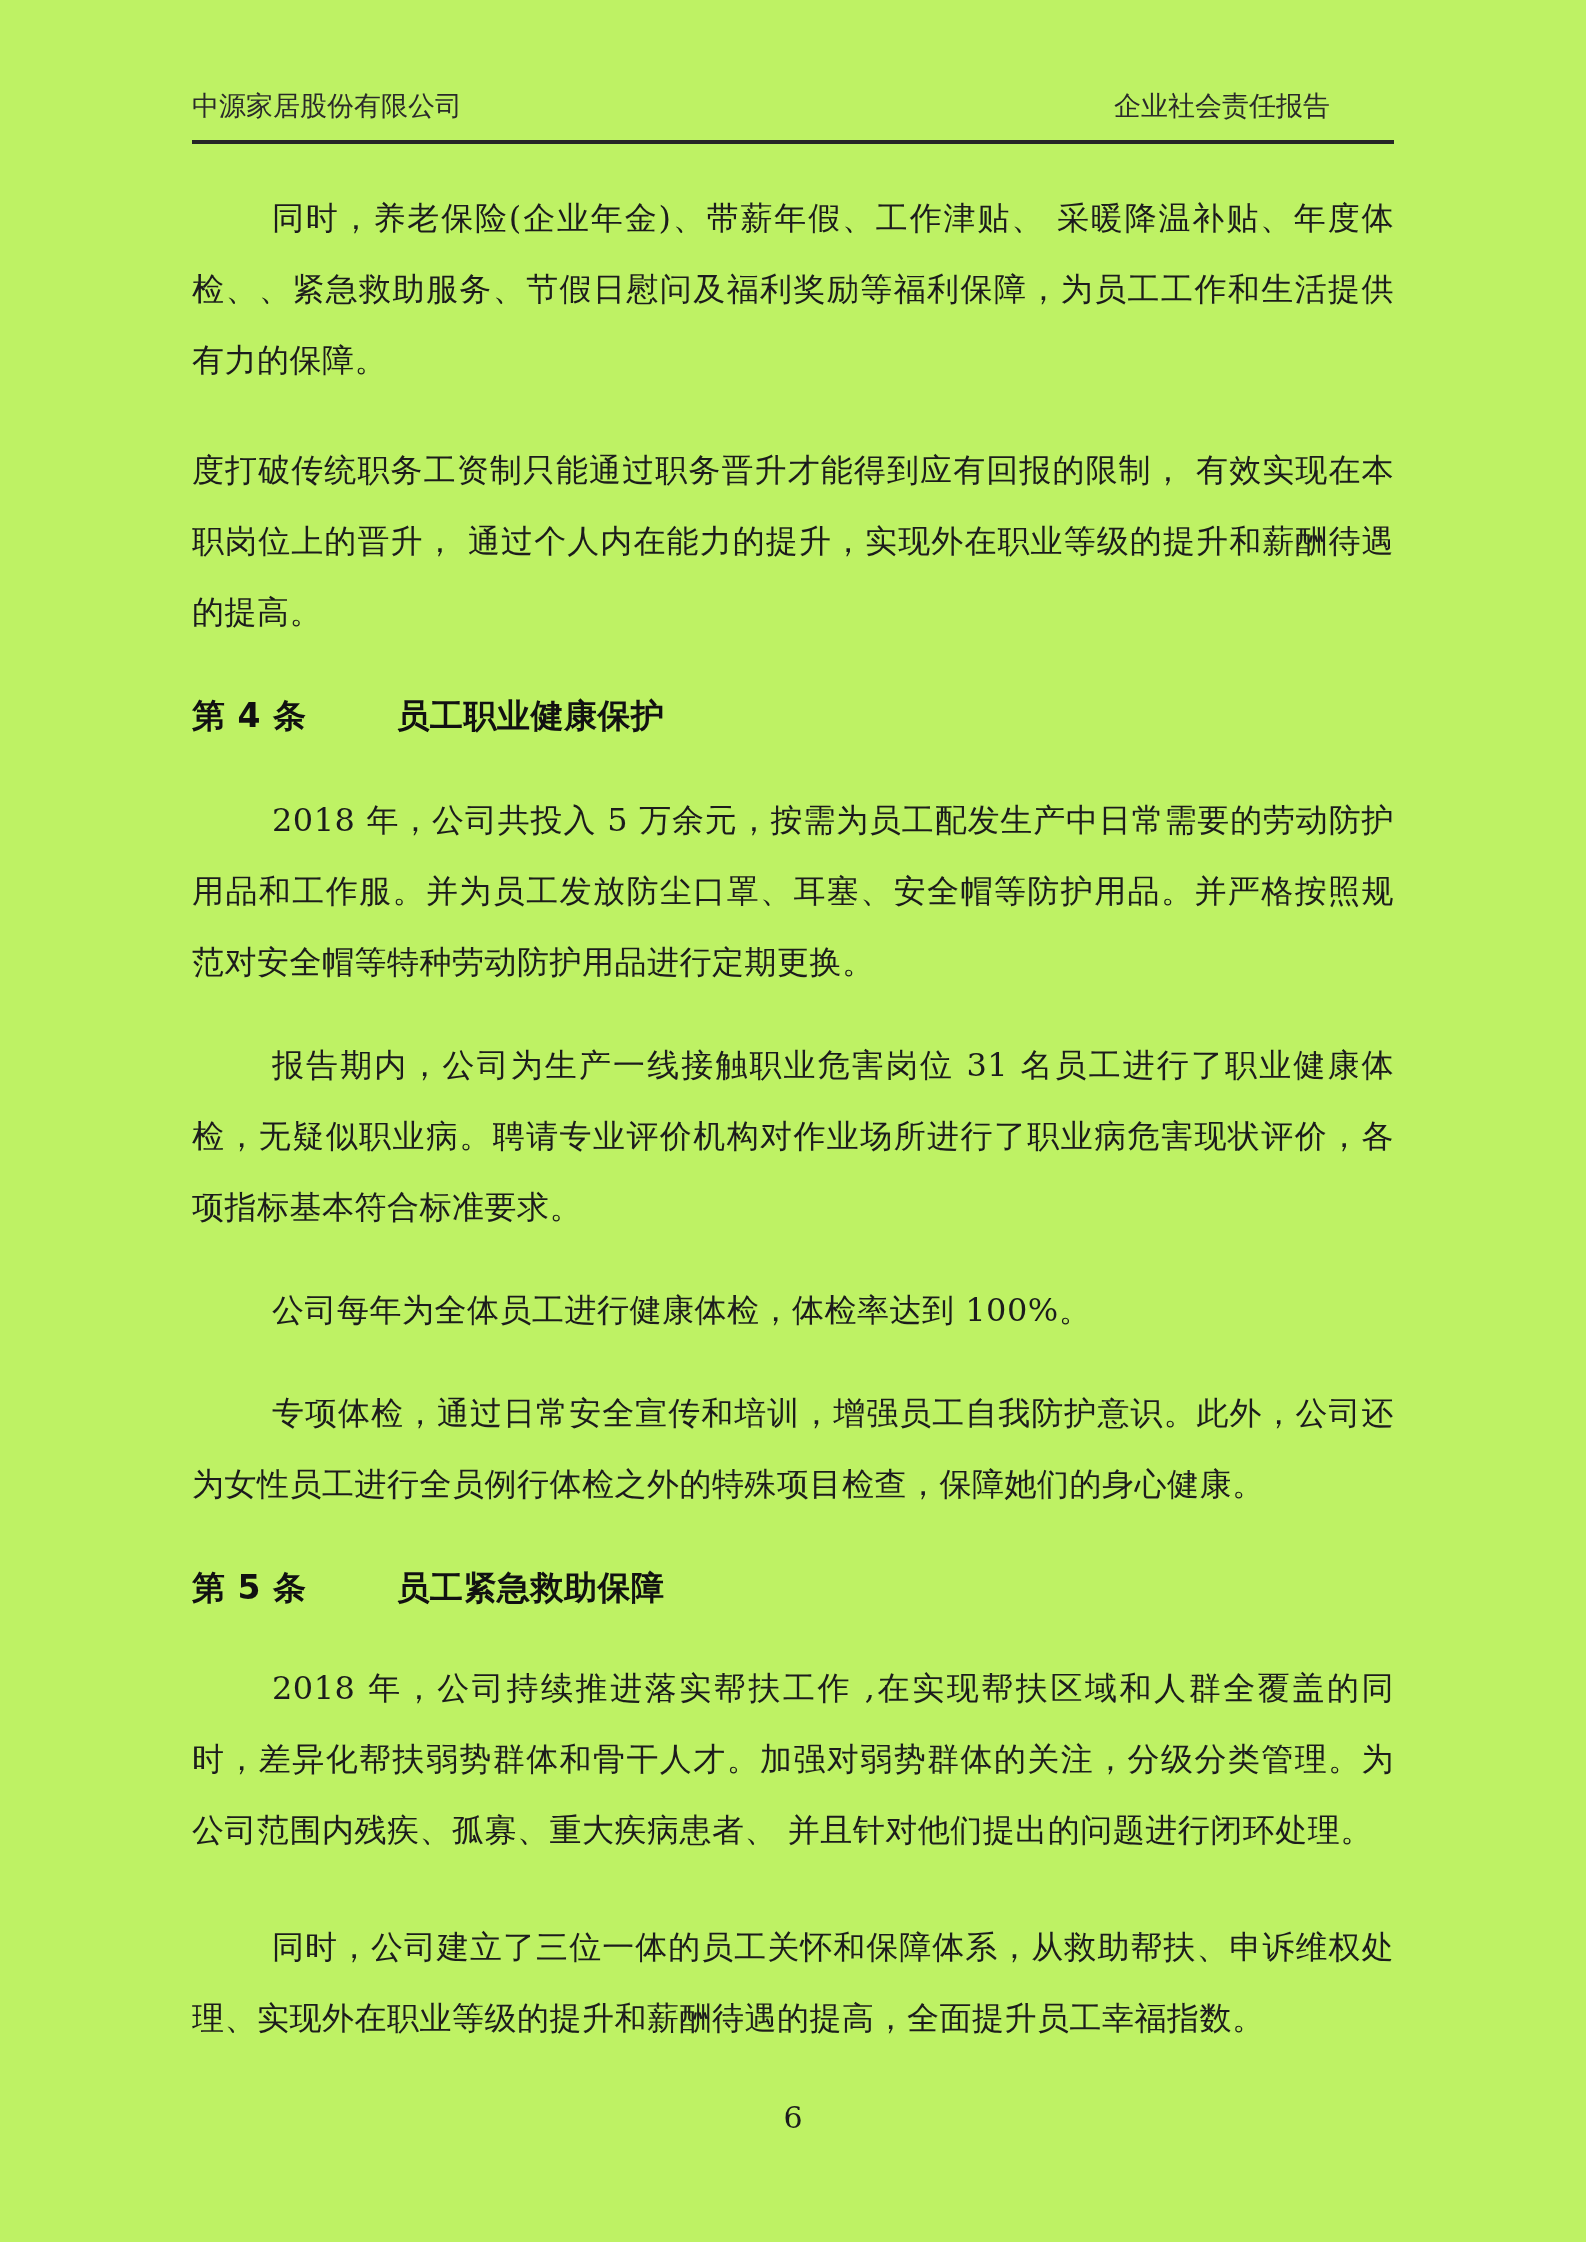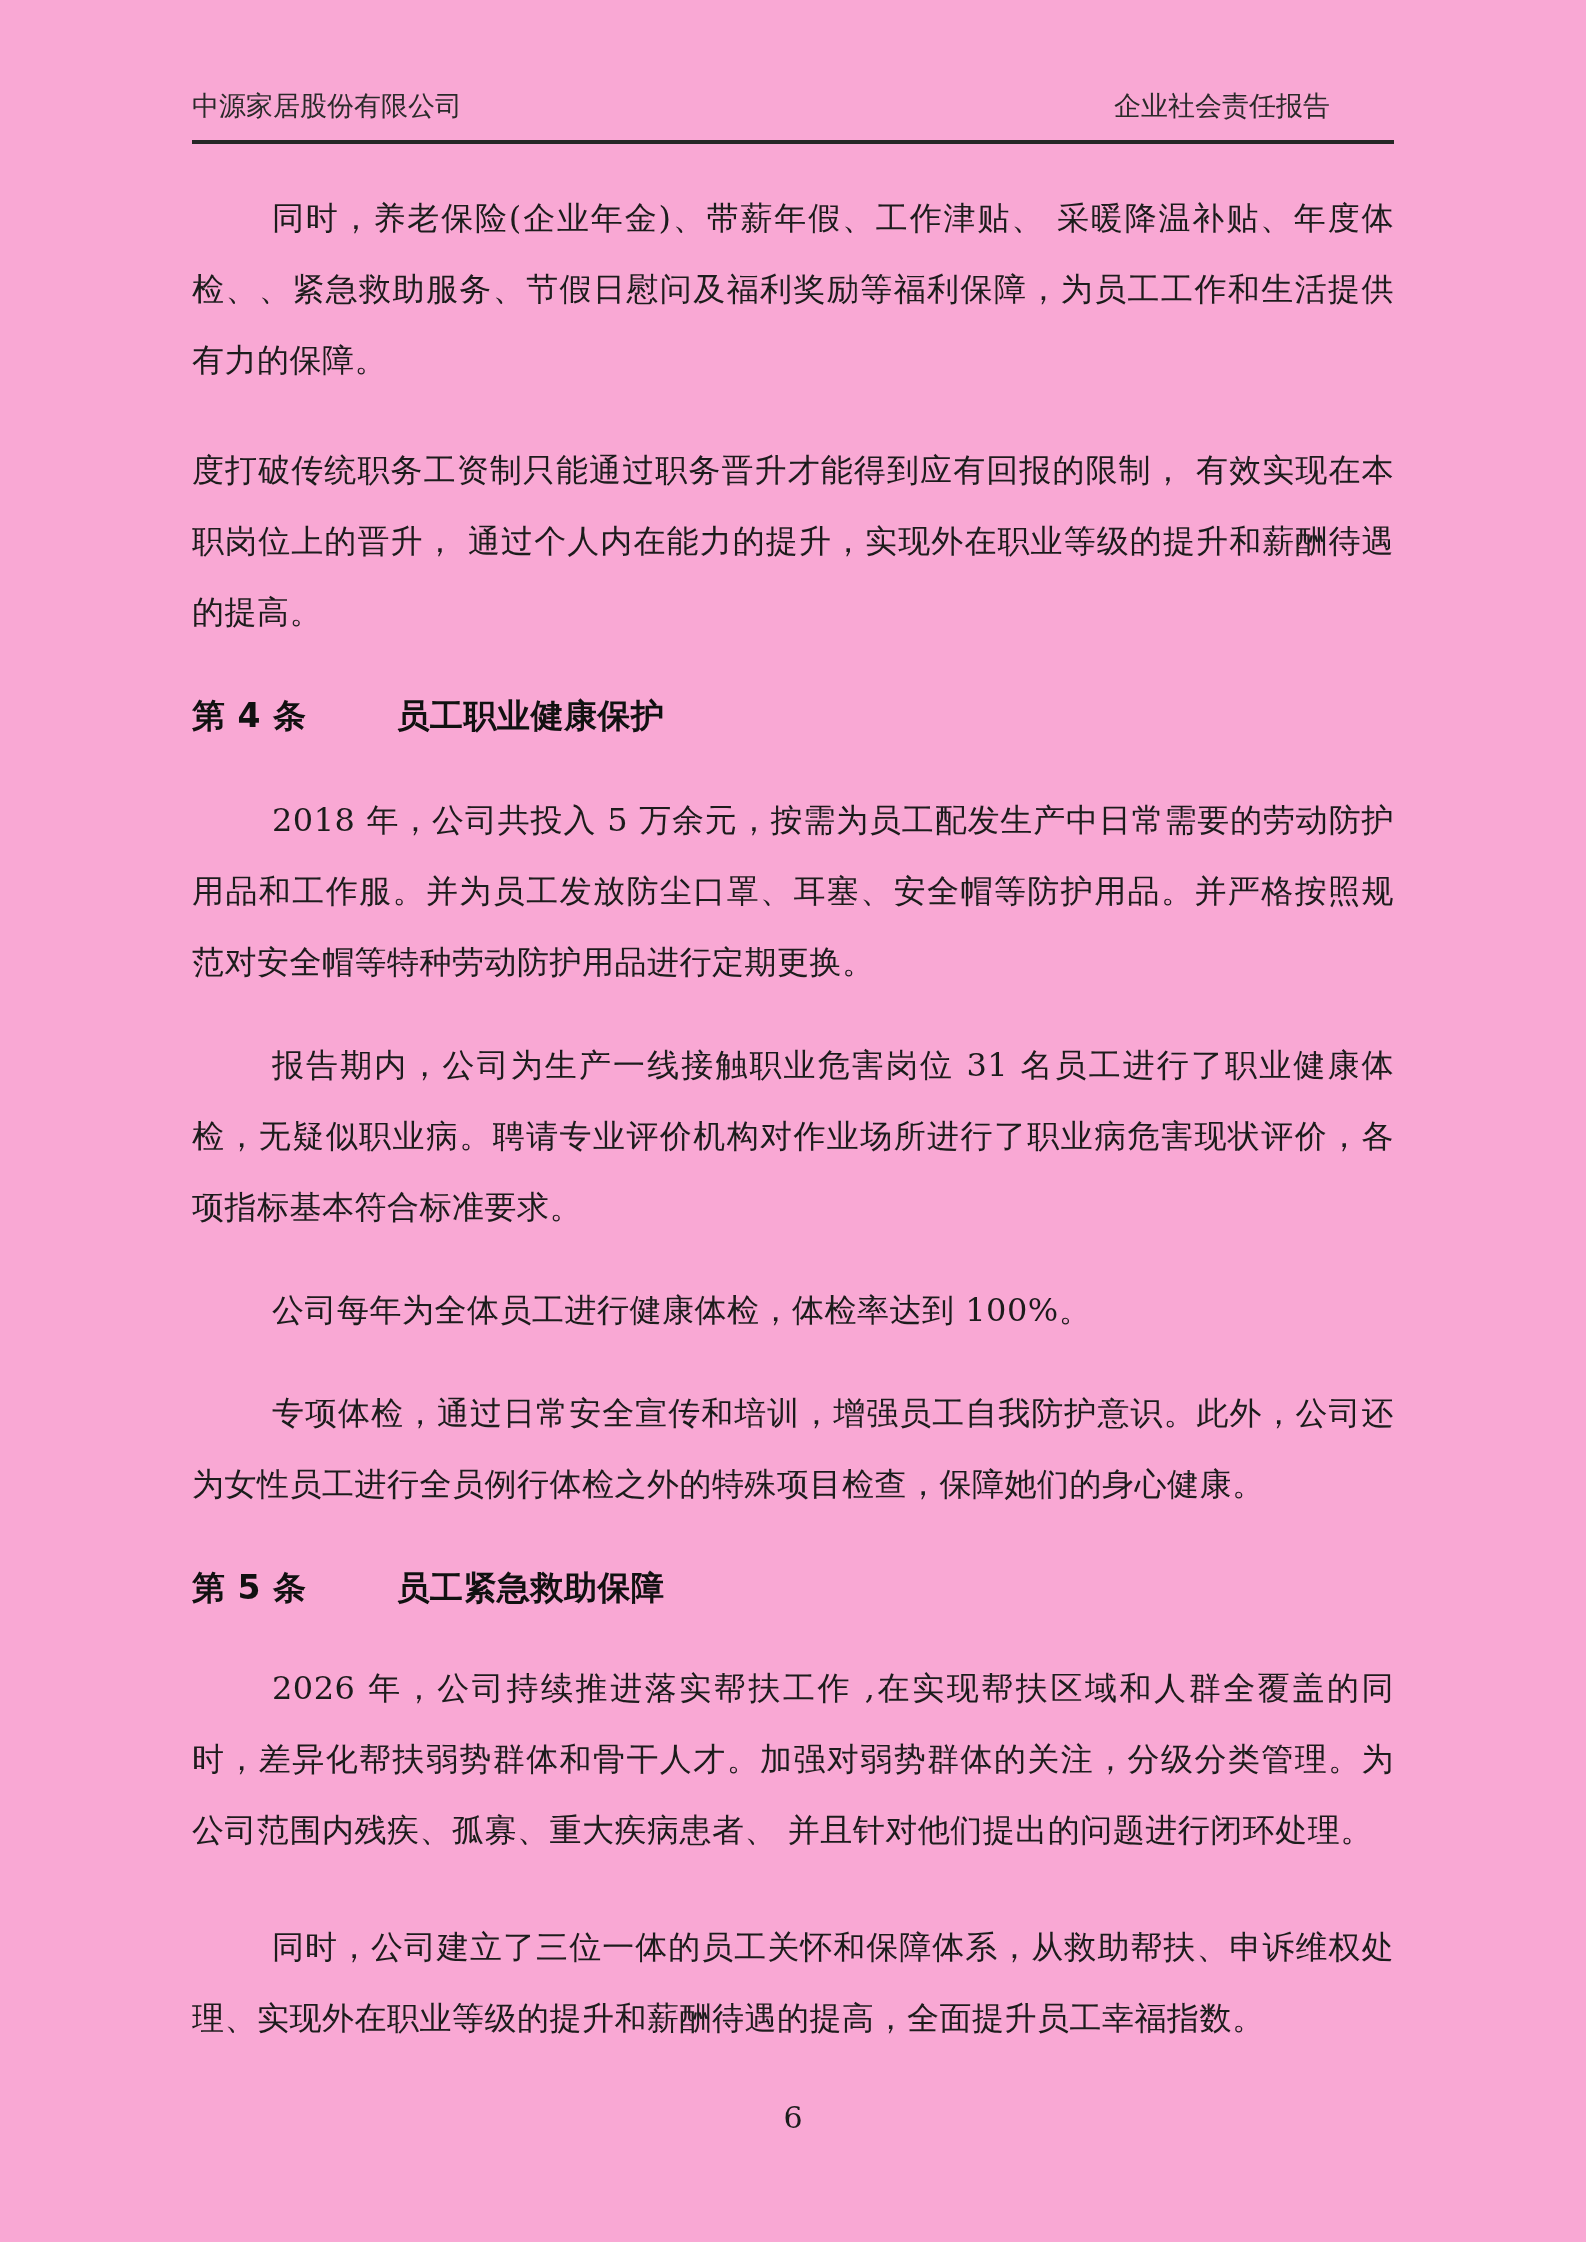--- a/index.html
+++ b/index.html
@@ -1,21 +1,21 @@
 <!DOCTYPE html>
 <html><head>
 <meta charset="utf-8">
 <style>
   html, body { margin: 0; padding: 0; background: #8a8a8a; }
   .page {
     position: relative;
     width: 1586px;
     height: 2242px;
     margin: 0 auto;
-    background: #f9a8d4;
+    background: #bef264;
     box-sizing: border-box;
     padding: 90px 192px 0 192px;
     color: #1c1c1c;
     font-family: "DejaVu Serif", "Liberation Serif", serif;
   }
   
   .doc-header {
     display: flex;
     justify-content: space-between;
     align-items: flex-end;
@@ -89,21 +89,21 @@
     <p class="body-block para indent mt-29">报告期内，公司为生产一线接触职业危害岗位 31 名员工进行了职业健康体检，无疑似职业病。聘请专业评价机构对作业场所进行了职业病危害现状评价，各项指标基本符合标准要求。</p>
 
     <p class="body-block para indent mt-31">公司每年为全体员工进行健康体检，体检率达到 100%。</p>
 
     <p class="body-block para indent mt-32">专项体检，通过日常安全宣传和培训，增强员工自我防护意识。此外，公司还为女性员工进行全员例行体检之外的特殊项目检查，保障她们的身心健康。</p>
 
     <div class="body-block heading mt-28">
       <span class="h-num">第 5 条</span><span>员工紧急救助保障</span>
     </div>
 
-    <p class="body-block para indent mt-30">2026 年，公司持续推进落实帮扶工作 ,在实现帮扶区域和人群全覆盖的同时，差异化帮扶弱势群体和骨干人才。加强对弱势群体的关注，分级分类管理。为公司范围内残疾、孤寡、重大疾病患者、 并且针对他们提出的问题进行闭环处理。</p>
+    <p class="body-block para indent mt-30">2018 年，公司持续推进落实帮扶工作 ,在实现帮扶区域和人群全覆盖的同时，差异化帮扶弱势群体和骨干人才。加强对弱势群体的关注，分级分类管理。为公司范围内残疾、孤寡、重大疾病患者、 并且针对他们提出的问题进行闭环处理。</p>
 
     <p class="body-block para indent mt-46">同时，公司建立了三位一体的员工关怀和保障体系，从救助帮扶、申诉维权处理、实现外在职业等级的提升和薪酬待遇的提高，全面提升员工幸福指数。</p>
 
 
   </div>
 
   <div class="doc-footer">6</div>
 
 </div>
 

